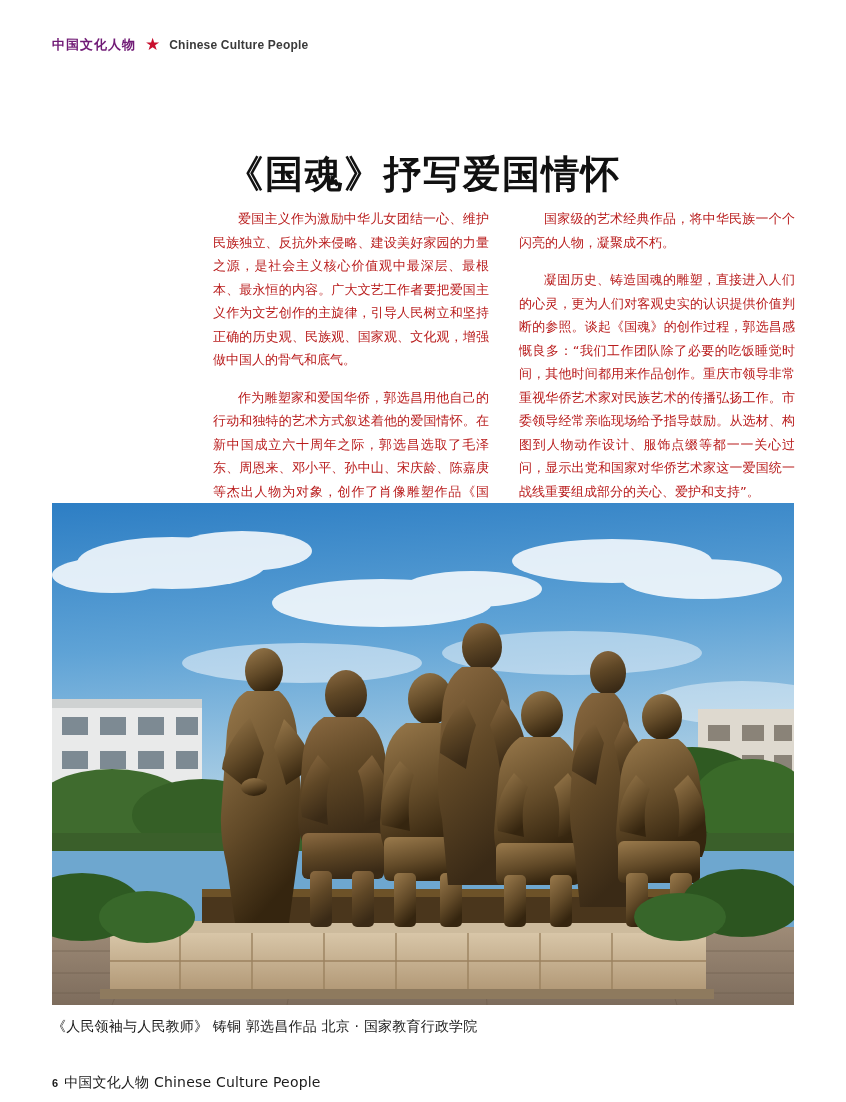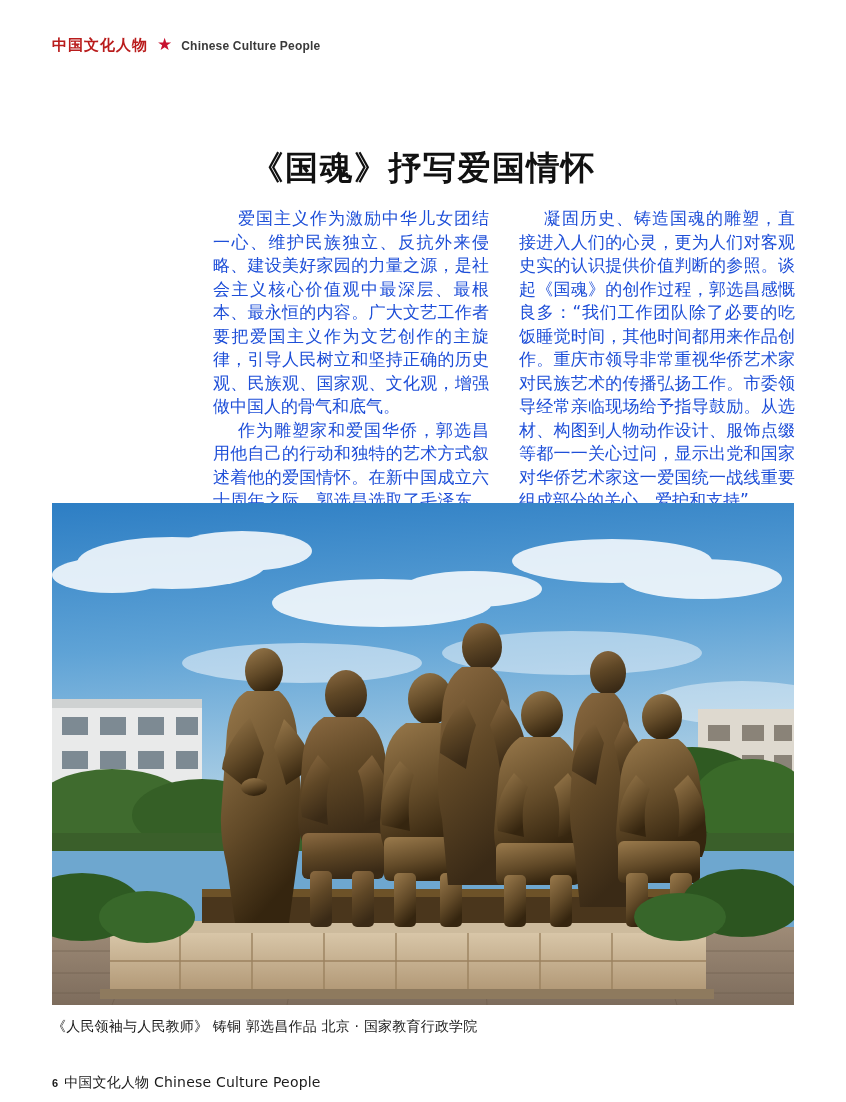--- a/index.html
+++ b/index.html
@@ -20,23 +20,23 @@
   .masthead {
     position: absolute;
     left: 52px;
     top: 36px;
     display: flex;
     align-items: center;
     gap: 9px;
   }
   .masthead-cn {
     font-family: "DejaVu Sans", sans-serif;
-    font-size: 15px;
+    font-size: 13px;
     font-weight: bold;
-    color: #b91c1c;
+    color: #701a75;
     letter-spacing: 1px;
     white-space: nowrap;
   }
   .masthead-star {
     color: #c8102e;
     font-size: 17px;
     line-height: 1;
     position: relative;
     top: -1px;
   }
@@ -49,50 +49,50 @@
   }
 
   
   .article-title {
     position: absolute;
     left: 0;
     right: 0;
     top: 124px;
     text-align: center;
     font-family: "DejaVu Sans", sans-serif;
-    font-size: 33px;
+    font-size: 38px;
     font-weight: bold;
     letter-spacing: 1.5px;
     color: #111111;
   }
 
   
   .body-columns {
     position: absolute;
     left: 213px;
     top: 207px;
     width: 582px;
     display: flex;
     gap: 30px;
   }
   .col {
     width: 276px;
   }
   .col p {
     margin: 0;
     font-family: "DejaVu Sans", sans-serif;
-    font-size: 17px;
+    font-size: 13px;
     line-height: 23.5px;
     text-align: justify;
     text-justify: inter-ideograph;
     text-indent: 25px;
-    color: #1d4ed8;
+    color: #b91c1c;
   }
   .col p + p {
-    margin-top: 0;
+    margin-top: 14px;
   }
 
   
   .photo {
     position: absolute;
     left: 52px;
     top: 503px;
     width: 742px;
     height: 502px;
     overflow: hidden;
@@ -144,20 +144,21 @@
 </div>
 
 <h1 class="article-title">《国魂》抒写爱国情怀</h1>
 
 <div class="body-columns">
   <div class="col">
     <p>爱国主义作为激励中华儿女团结一心、维护民族独立、反抗外来侵略、建设美好家园的力量之源，是社会主义核心价值观中最深层、最根本、最永恒的内容。广大文艺工作者要把爱国主义作为文艺创作的主旋律，引导人民树立和坚持正确的历史观、民族观、国家观、文化观，增强做中国人的骨气和底气。</p>
     <p>作为雕塑家和爱国华侨，郭选昌用他自己的行动和独特的艺术方式叙述着他的爱国情怀。在新中国成立六十周年之际，郭选昌选取了毛泽东、周恩来、邓小平、孙中山、宋庆龄、陈嘉庚等杰出人物为对象，创作了肖像雕塑作品《国魂》。这一组</p>
   </div>
   <div class="col">
+    <p>国家级的艺术经典作品，将中华民族一个个闪亮的人物，凝聚成不朽。</p>
     <p>凝固历史、铸造国魂的雕塑，直接进入人们的心灵，更为人们对客观史实的认识提供价值判断的参照。谈起《国魂》的创作过程，郭选昌感慨良多：“我们工作团队除了必要的吃饭睡觉时间，其他时间都用来作品创作。重庆市领导非常重视华侨艺术家对民族艺术的传播弘扬工作。市委领导经常亲临现场给予指导鼓励。从选材、构图到人物动作设计、服饰点缀等都一一关心过问，显示出党和国家对华侨艺术家这一爱国统一战线重要组成部分的关心、爱护和支持”。</p>
   </div>
 </div>
 
 <div class="photo">
 <svg width="742" height="502" viewBox="0 0 742 502" xmlns="http://www.w3.org/2000/svg">
   <defs>
     <linearGradient id="sky" x1="0" y1="0" x2="0.15" y2="1">
       <stop offset="0%" stop-color="#2d7ec4"></stop>
       <stop offset="45%" stop-color="#5fa3d6"></stop>

